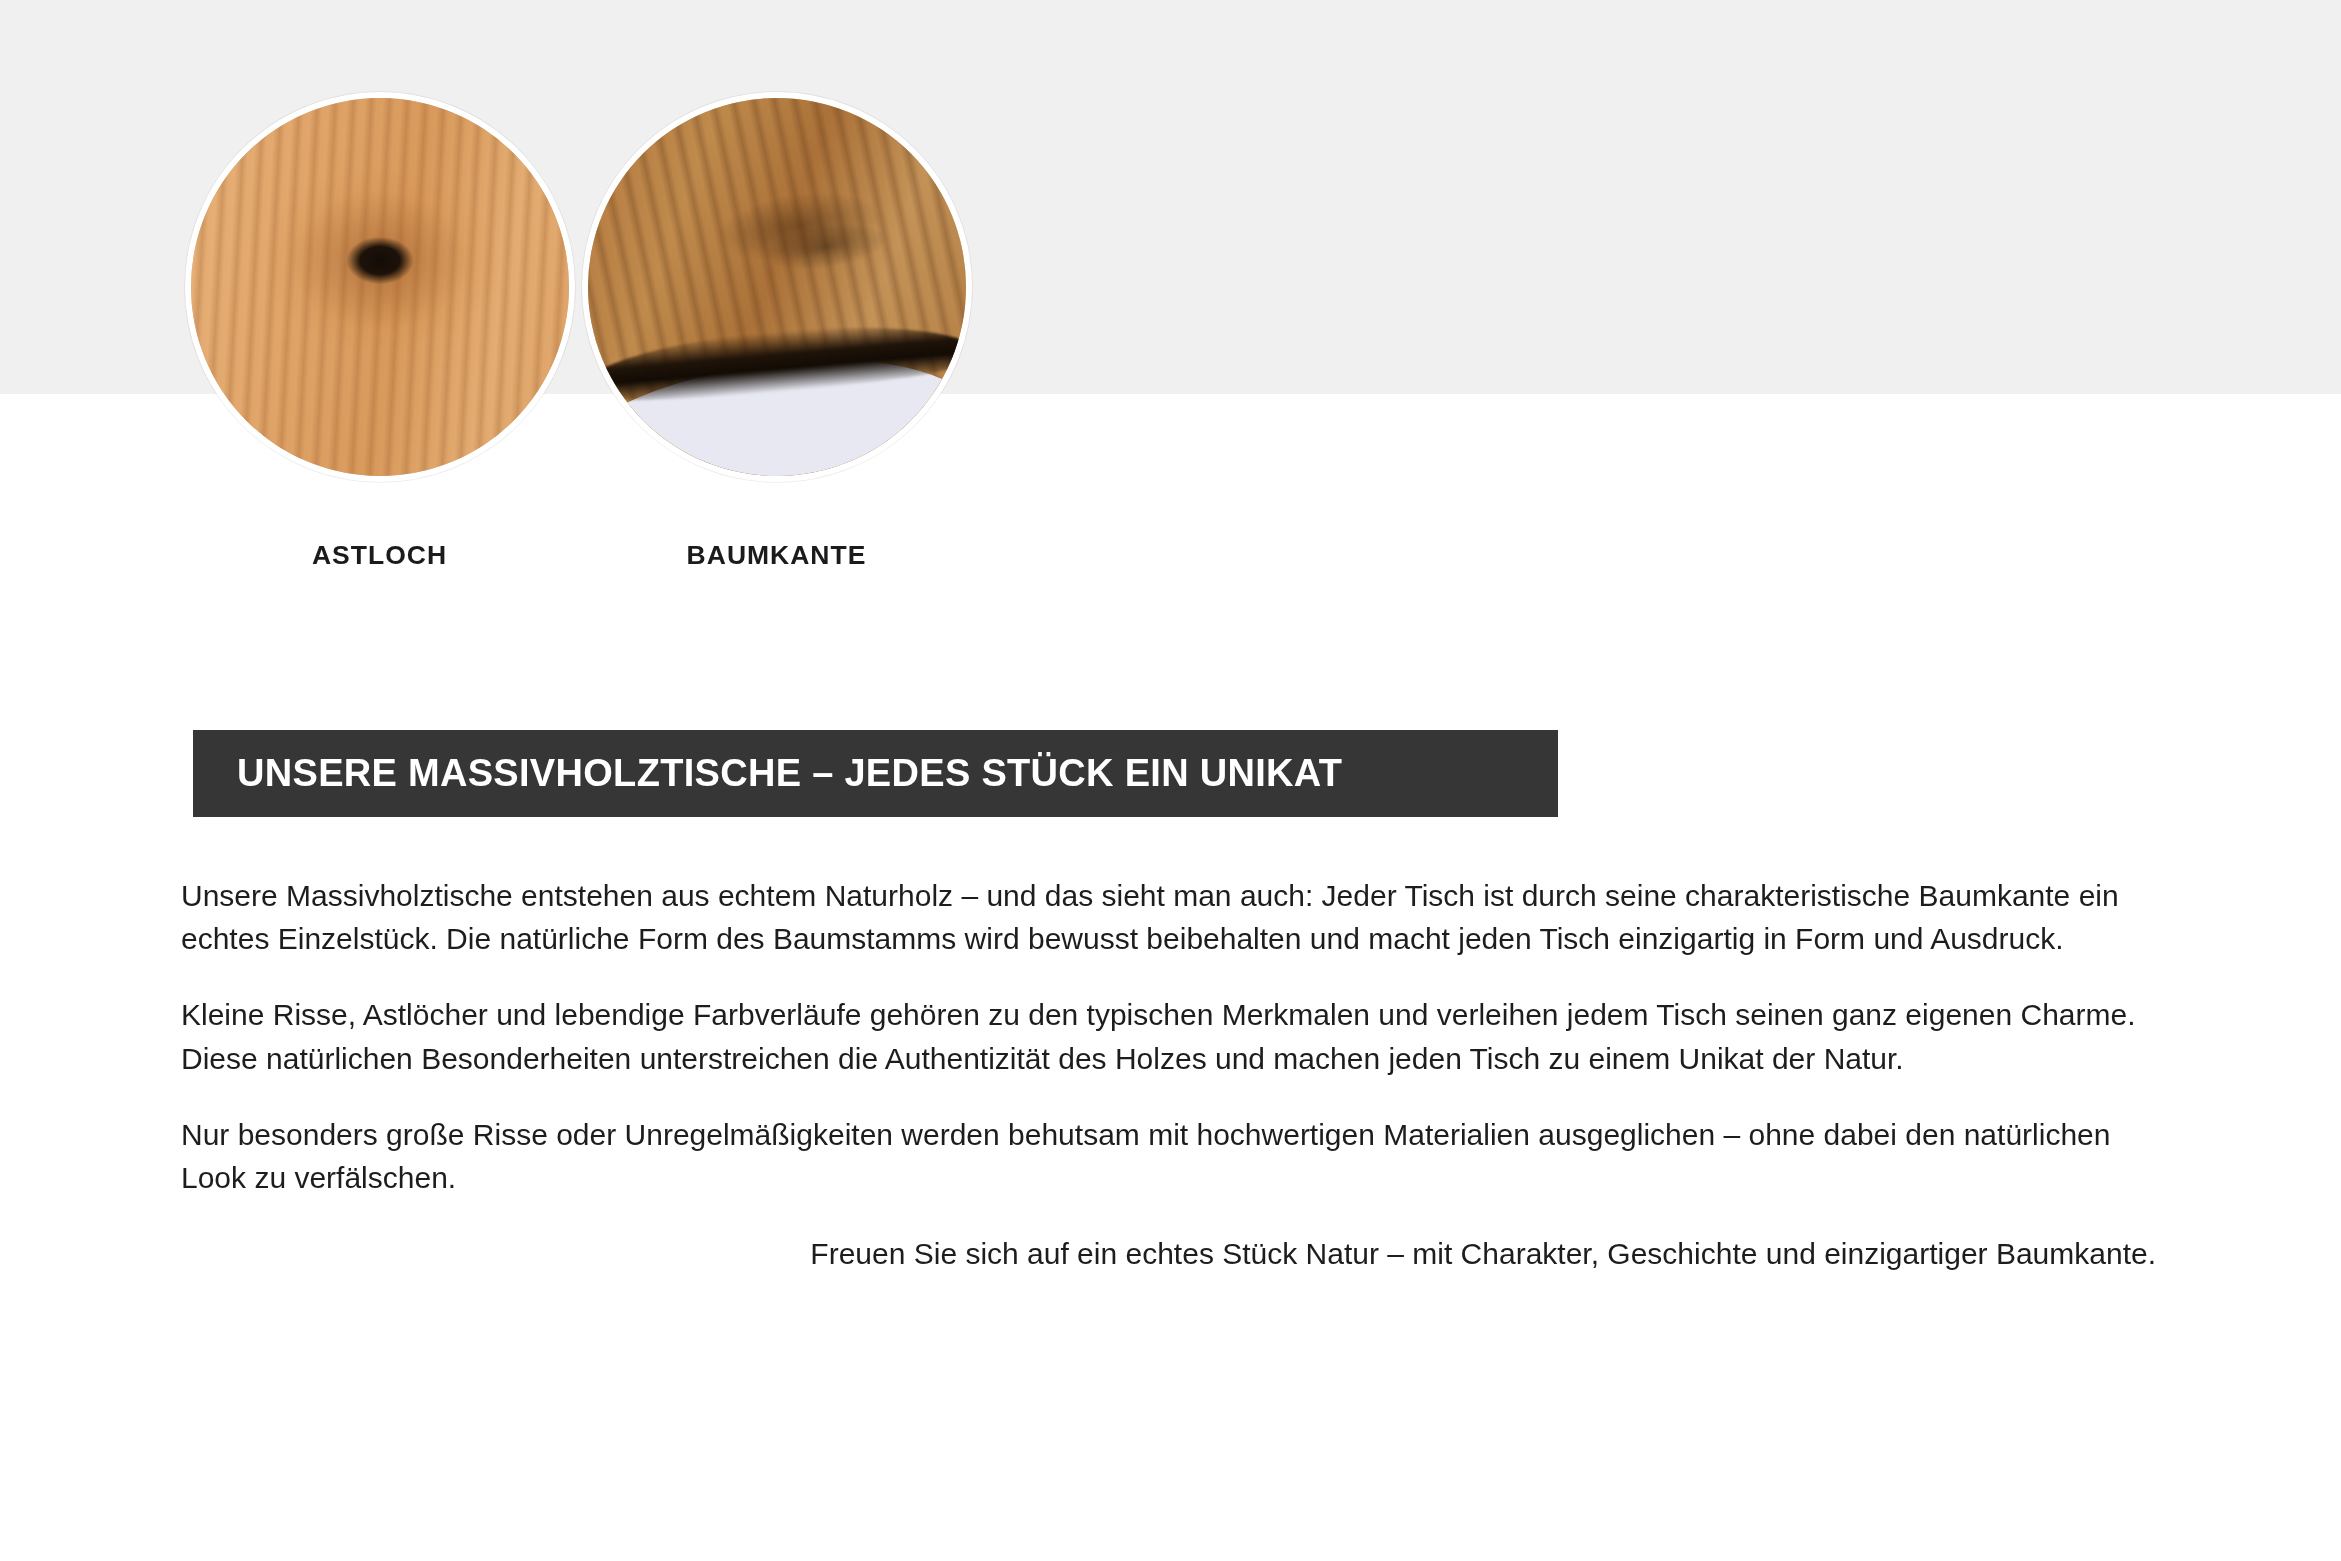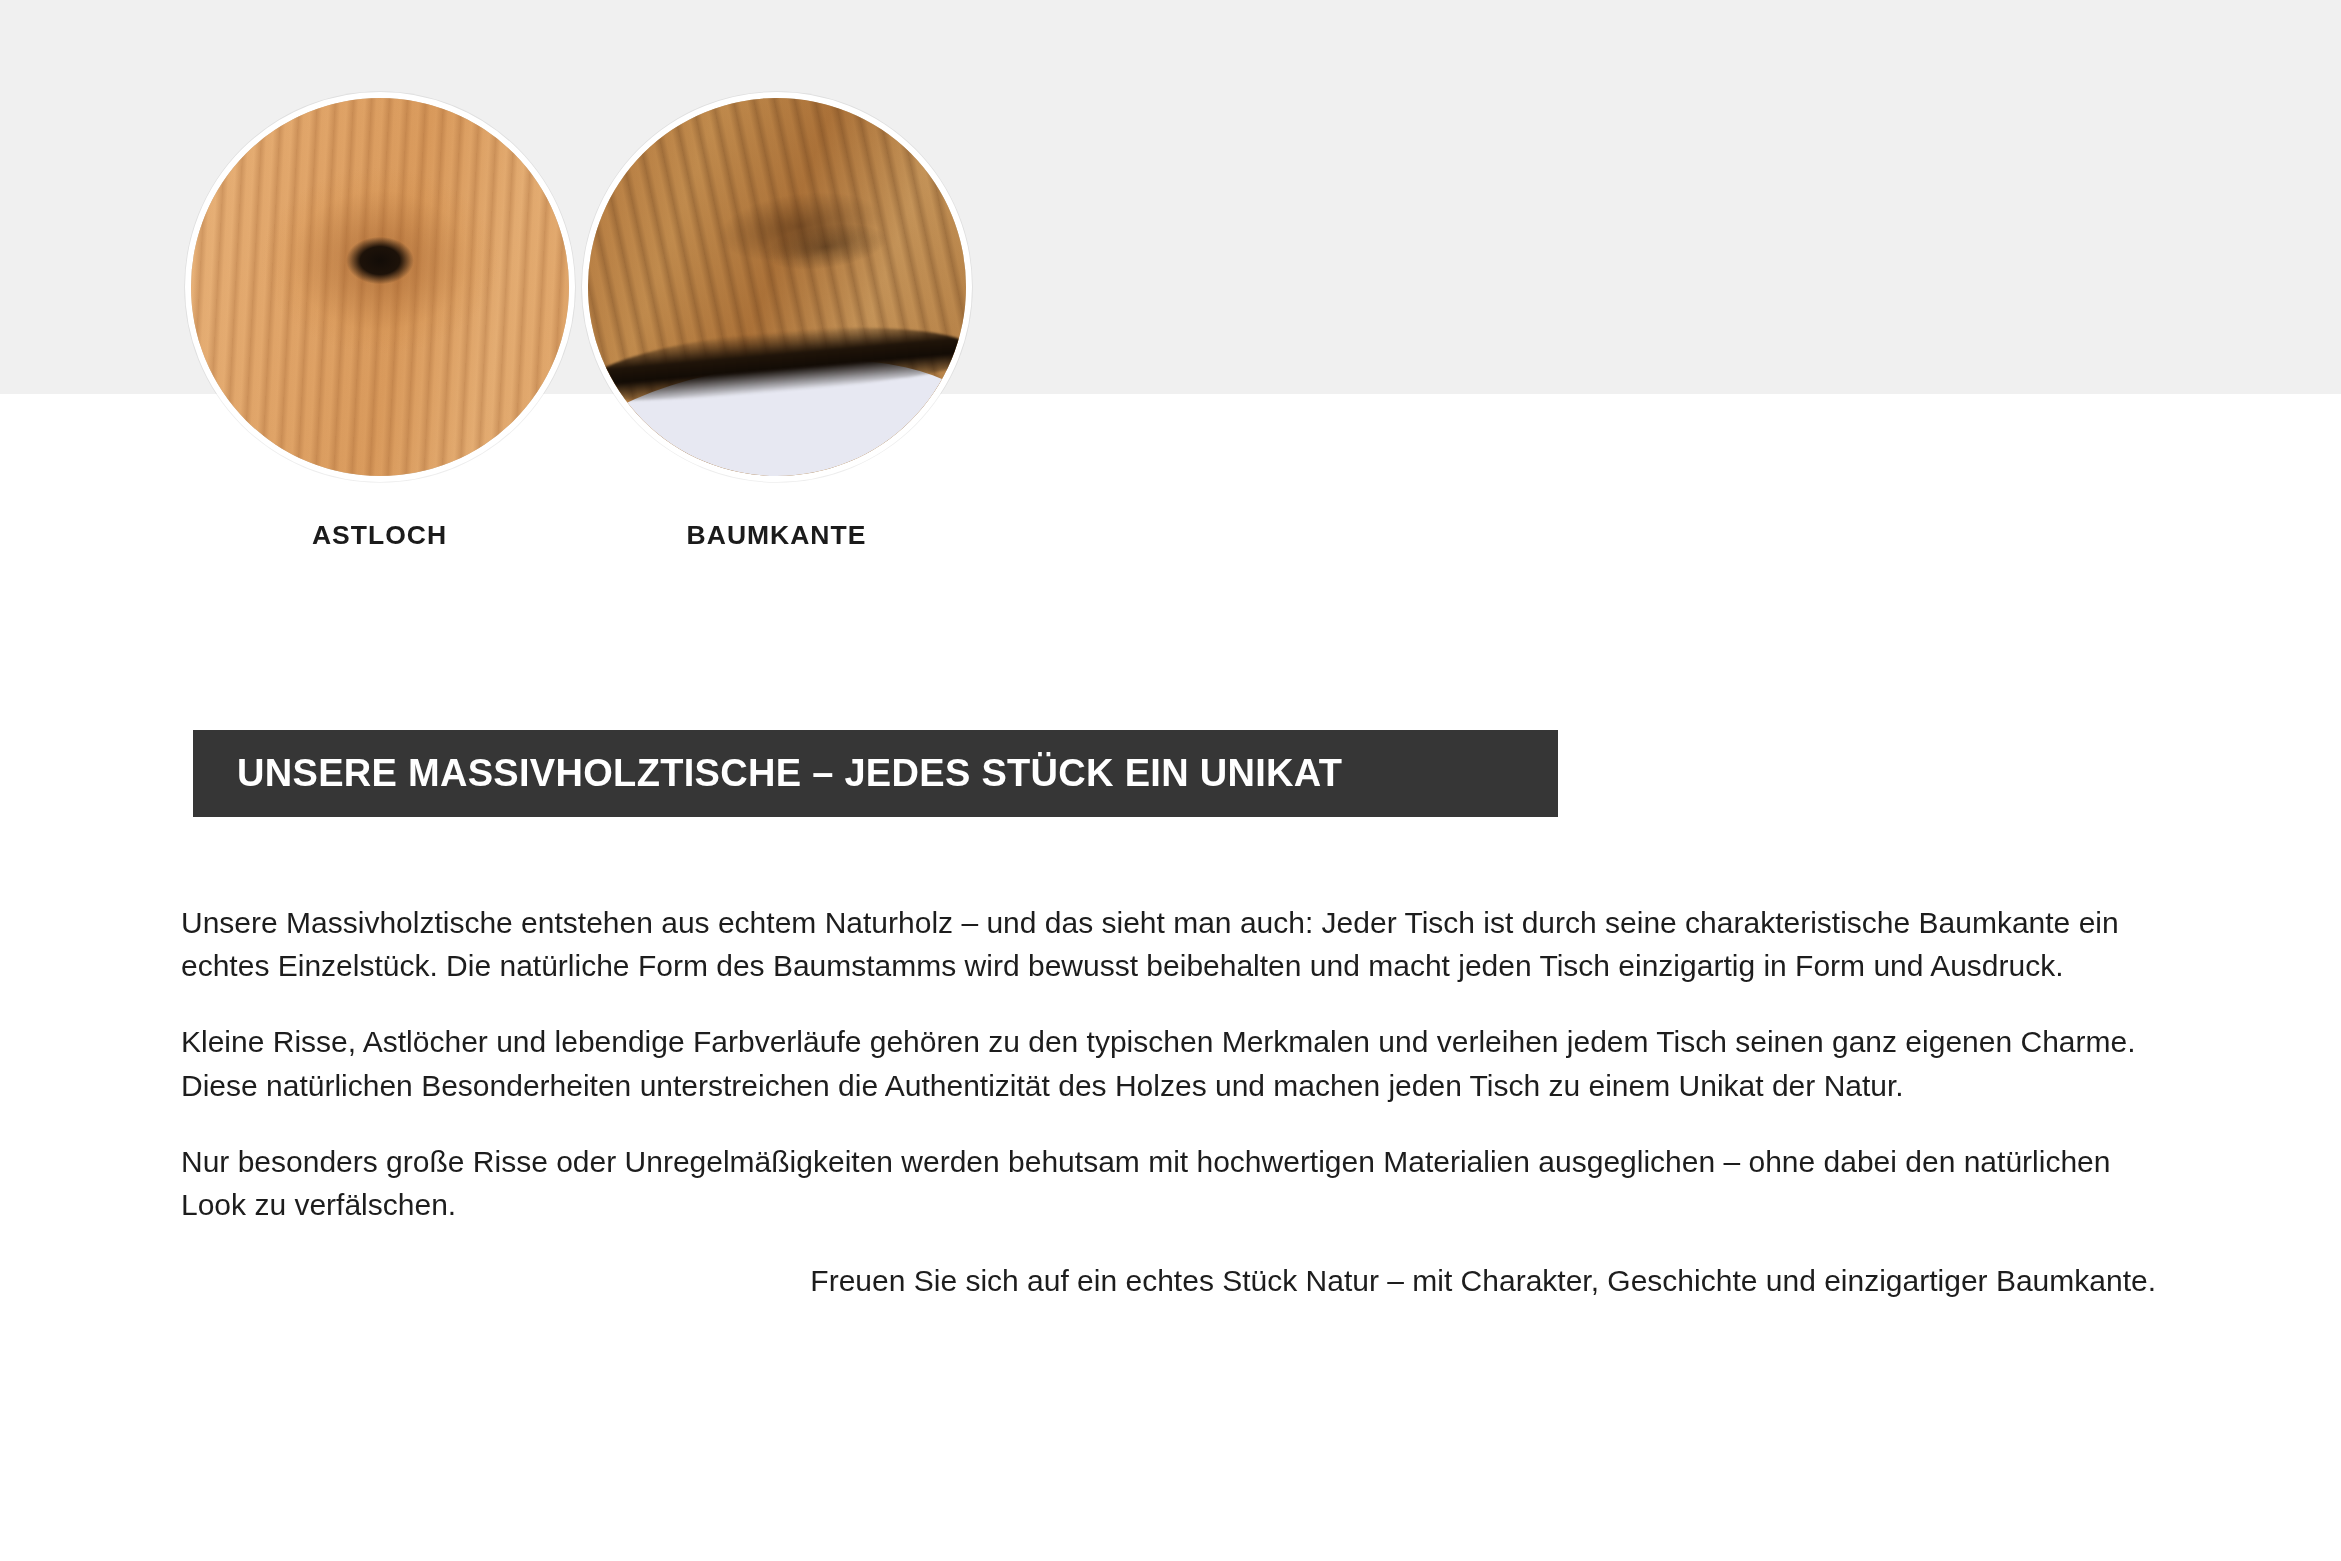--- a/index.html
+++ b/index.html
@@ -229,20 +229,21 @@
   .ab-grey {
     position: absolute;
     left: 0;
     bottom: 0;
     width: 50%;
     height: 44%;
     background: linear-gradient(180deg, #d9d9d9 0%, #c8c8c8 60%, #bdbdbd 100%);
   }
 
   .caption {
+    margin-top: 20px;
     font-size: 26.5px;
     font-weight: 700;
     letter-spacing: 1px;
     color: #1b1b1b;
     text-align: center;
     font-family: "Liberation Sans", sans-serif;
   }
 
   
   .headline-bar {
@@ -271,21 +272,20 @@
     left: 181px;
     top: 874px;
     width: 1975px;
   }
   .body-copy p {
     font-size: 30px;
     line-height: 1.44;
     color: #1d1d1d;
     margin-bottom: 33px;
     font-family: "Liberation Sans", sans-serif;
-    margin-top: 27px;
   }
   .body-copy p:last-child { margin-bottom: 0; text-align: right; }
 </style>
 </head>
 <body>
 
 <div class="page">
 
   <div class="top-band"></div>
 

